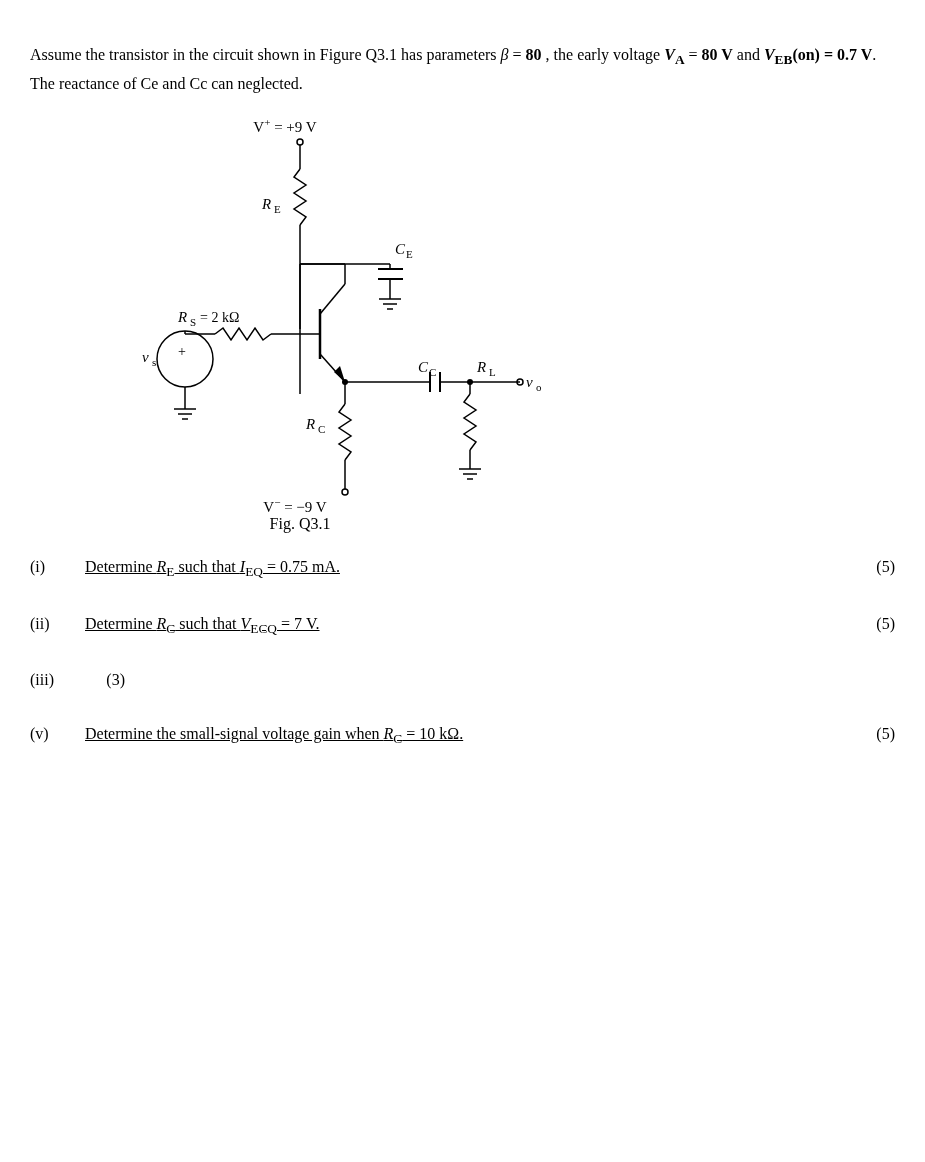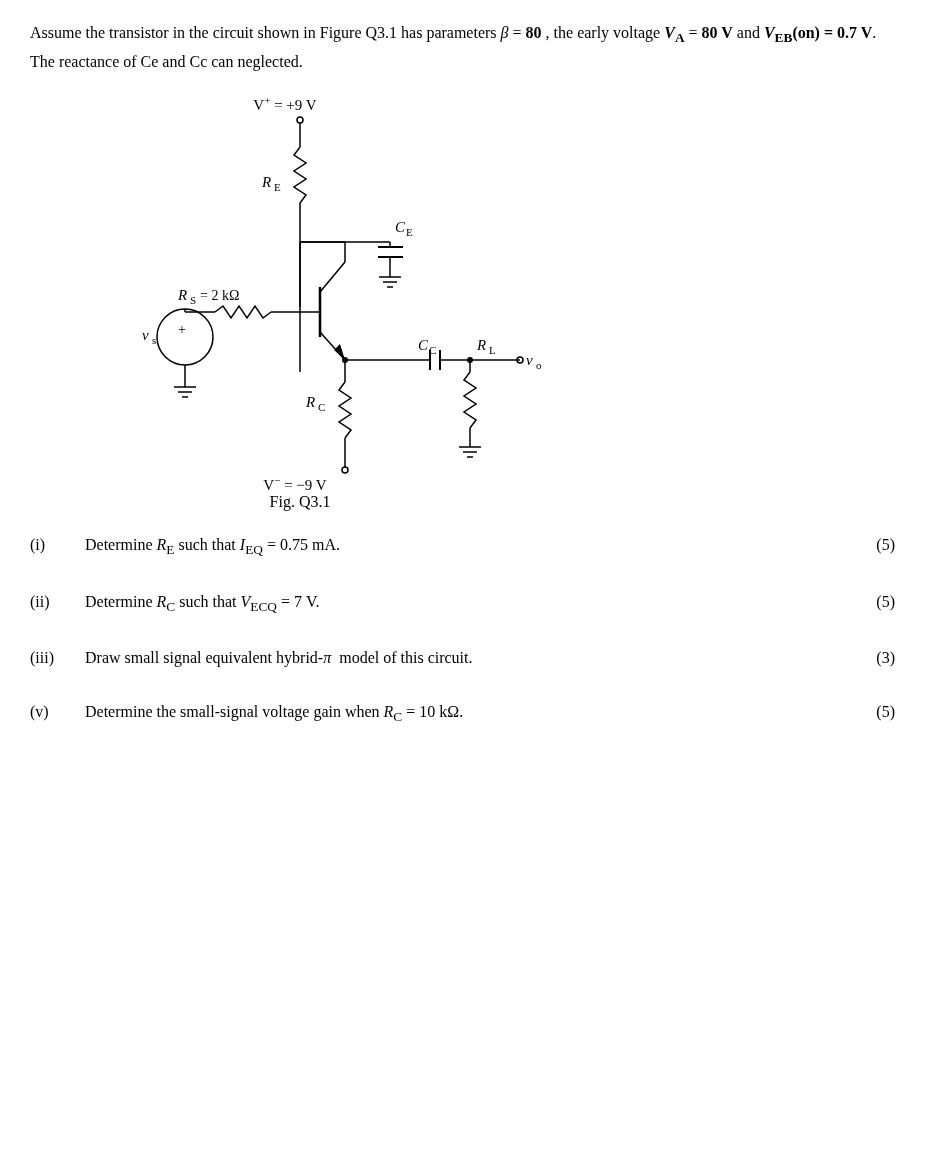--- a/index.html
+++ b/index.html
@@ -8,20 +8,21 @@
       font-family: "Times New Roman", Times, serif;
       font-size: 16px;
       color: #000;
       width: 925px;
       min-height: 1162px;
       padding: 20px 30px;
     }
     .problem-text {
       line-height: 1.6;
       margin-bottom: 18px;
+      margin-top: 22px;
     }
     .circuit-container {
       display: flex;
       justify-content: flex-start;
       margin: 10px 0 20px 0;
       position: relative;
     }
     svg text {
       font-family: "Times New Roman", Times, serif;
     }
@@ -34,20 +35,21 @@
       margin-bottom: 28px;
       line-height: 1.6;
     }
     .q-num {
       min-width: 55px;
       text-align: left;
       flex-shrink: 0;
     }
     .q-text {
       flex: 1;
+      text-decoration: underline;
     }
     .q-marks {
       min-width: 40px;
       text-align: right;
       flex-shrink: 0;
     }
   </style>
 </head>
 <body>
 
@@ -195,23 +197,20 @@
   <div class="question-row">
     <div class="q-num">(ii)</div>
     <div class="q-text">
       Determine <em>R</em><sub>C</sub> such that <em>V</em><sub>ECQ</sub> = 7&nbsp;V.
     </div>
     <div class="q-marks">(5)</div>
   </div>
 
   <div class="question-row">
     <div class="q-num">(iii)</div>
-    <div class="q-text">
-      Draw small signal equivalent hybrid-<em>π</em>&nbsp; model of this circuit.
-    </div>
     <div class="q-marks">(3)</div>
   </div>
 
 
   <div class="question-row">
     <div class="q-num">(v)</div>
     <div class="q-text">
       Determine the small-signal voltage gain when <em>R</em><sub>C</sub> = 10&nbsp;kΩ.
     </div>
     <div class="q-marks">(5)</div>

